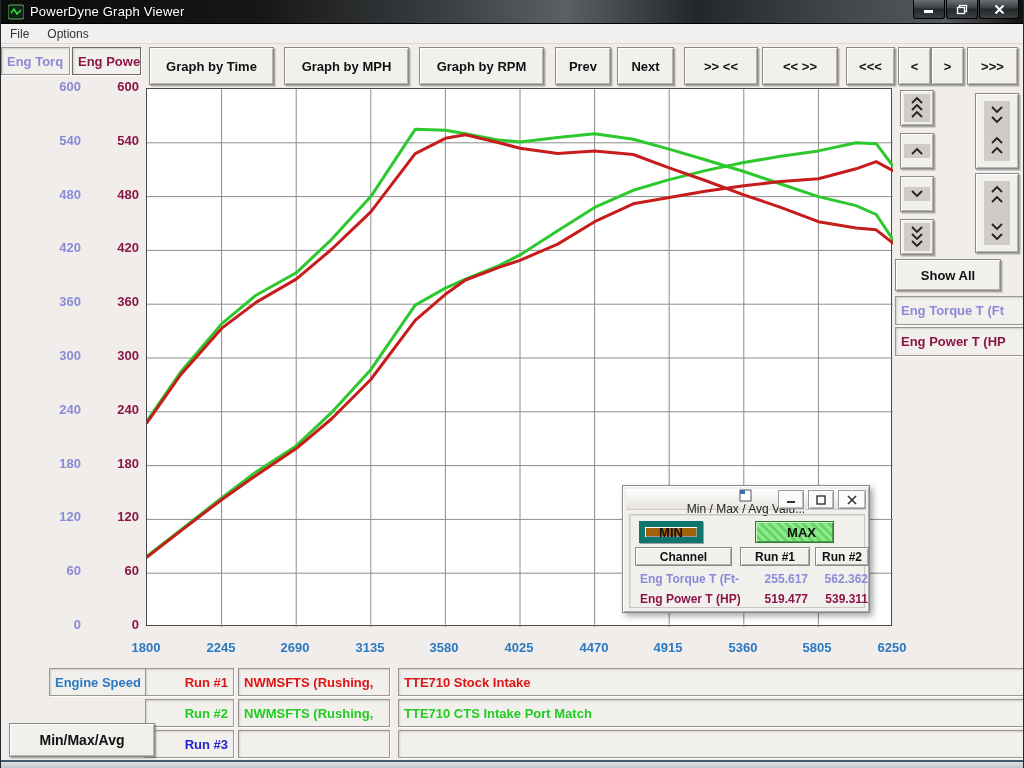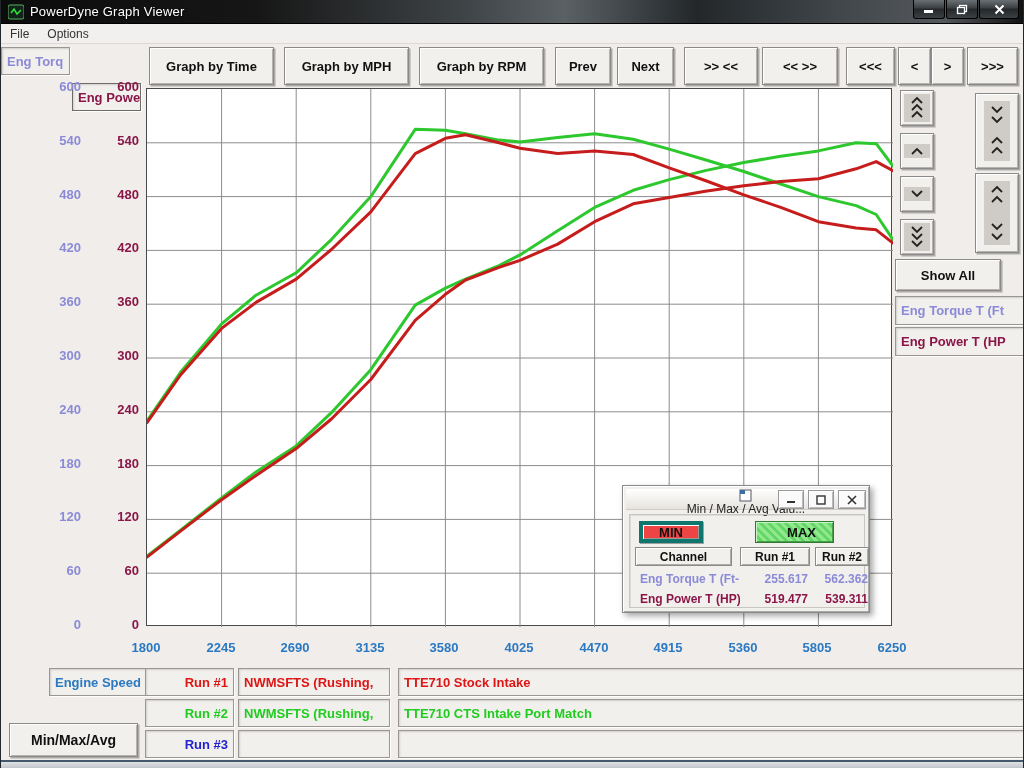--- a/index.html
+++ b/index.html
@@ -69,22 +69,22 @@
     background:linear-gradient(#ffffff,#e6e3df);
     display:flex;align-items:center;font-size:12px;color:#222;
     border-bottom:1px solid #cfcbc6;
     flex-direction:column;
   }
   .mm-cap{position:absolute;top:1px;height:19px;width:26px;background:#fafafa;border:1px solid #999;
     box-shadow:inset 1px 1px 0 #fff,inset -1px -1px 0 #bbb;display:flex;align-items:center;justify-content:center;}
   .mm-content{position:absolute;left:6px;top:28px;width:236px;height:94px;
     border:1px solid #c9c5c0;box-shadow:inset 1px 1px 0 rgba(0,0,0,.08);}
   .mm-btn{position:absolute;height:22px;display:flex;align-items:center;justify-content:center;
-    font-size:13px;font-weight:bold;border:4px solid #0f766e;
-    box-shadow:inset 1px 1px 0 #fff,inset -1px -1px 0 #9c9995,1px 1px 0 rgba(80,80,80,.5);background:#ef4444;color:#111;}
+    font-size:13px;font-weight:bold;border:6px solid #0f766e;
+    box-shadow:inset 1px 1px 0 #fff,inset -1px -1px 0 #9c9995,1px 1px 0 rgba(80,80,80,.5);background:#a16207;color:#111;}
   .mm-btn.max{background:repeating-linear-gradient(45deg,#8FE88F 0 3px,#63D663 3px 6px);
     border:1px solid #2f7a2f;box-shadow:inset 1px 1px 0 #c8f5c8,inset -1px -1px 0 #4aa04a;}
   .mm-header{position:absolute;height:19px;background:#F2F0ED;border:1px solid #8a8a8a;
     box-shadow:inset 1px 1px 0 #fff,inset -1px -1px 0 #b0ada9;
     display:flex;align-items:center;justify-content:center;font-size:12px;font-weight:bold;color:#111;overflow:hidden;}
   .mm-cell{position:absolute;font-size:12px;font-weight:bold;white-space:nowrap;overflow:hidden;}
   
   .win-bottom{position:absolute;left:0;top:760px;width:1024px;height:8px;
     background:linear-gradient(#46586b,#46586b 2px,#dfe3e6 2px,#c2c6ca);}
 </style>
@@ -120,21 +120,21 @@
       </div>
     </div>
   </div>
 
   <div class="menubar">
     <span class="menu-item">File</span>
     <span class="menu-item">Options</span>
   </div>
 
   <div class="panel-box c-torque" style="left:0;top:47px;width:69px;height:28px;">Eng Torq</div>
-  <div class="panel-box c-power" style="left:71px;top:47px;width:69px;height:28px;border-color:#6f6c68;margin-top:36px;">Eng Powe</div>
+  <div class="panel-box c-power" style="left:71px;top:47px;width:69px;height:28px;border-color:#6f6c68;">Eng Powe</div>
 
   <div class="btn3d" style="left:148px;top:47px;width:125px;height:38px;">Graph by Time</div>
   <div class="btn3d" style="left:283px;top:47px;width:125px;height:38px;">Graph by MPH</div>
   <div class="btn3d" style="left:418px;top:47px;width:125px;height:38px;">Graph by RPM</div>
   <div class="btn3d" style="left:554px;top:47px;width:56px;height:38px;">Prev</div>
   <div class="btn3d" style="left:616px;top:47px;width:57px;height:38px;">Next</div>
   <div class="btn3d" style="left:683px;top:47px;width:74px;height:38px;">&gt;&gt; &lt;&lt;</div>
   <div class="btn3d" style="left:761px;top:47px;width:76px;height:38px;">&lt;&lt; &gt;&gt;</div>
   <div class="btn3d" style="left:845px;top:47px;width:49px;height:38px;">&lt;&lt;&lt;</div>
   <div class="btn3d" style="left:897px;top:47px;width:33px;height:38px;">&lt;</div>
@@ -264,21 +264,21 @@
   <div class="panel-box c-run1" style="left:397px;top:668px;width:626px;height:28px;">TTE710 Stock Intake</div>
 
   <div class="panel-box c-run2 right-txt" style="left:144px;top:699px;width:89px;height:28px;">Run #2</div>
   <div class="panel-box c-run2" style="left:237px;top:699px;width:152px;height:28px;">NWMSFTS (Rushing,</div>
   <div class="panel-box c-run2" style="left:397px;top:699px;width:626px;height:28px;">TTE710 CTS Intake Port Match</div>
 
   <div class="panel-box c-run3 right-txt" style="left:144px;top:730px;width:89px;height:28px;">Run #3</div>
   <div class="panel-box c-run3" style="left:237px;top:730px;width:152px;height:28px;"></div>
   <div class="panel-box c-run3" style="left:397px;top:730px;width:626px;height:28px;"></div>
 
-  <div class="btn3d" style="left:8px;top:723px;width:129px;height:34px;font-size:14px;">Min/Max/Avg</div>
+  <div class="btn3d" style="left:8px;top:723px;width:146px;height:34px;font-size:14px;">Min/Max/Avg</div>
 
   <div id="mmwin">
     <div class="mm-titlebar">
       <span style="margin:0 5px 0 4px;display:inline-flex;">
         <svg width="13" height="13">
             <rect x="1" y="1" width="11" height="11" fill="#fff" stroke="#556"></rect>
             <path d="M1 1 L6 1 L6 5 L1 5 Z" fill="#3a6ea5"></path>
           </svg>
       </span>
       <span>Min / Max / Avg Valu...</span>

